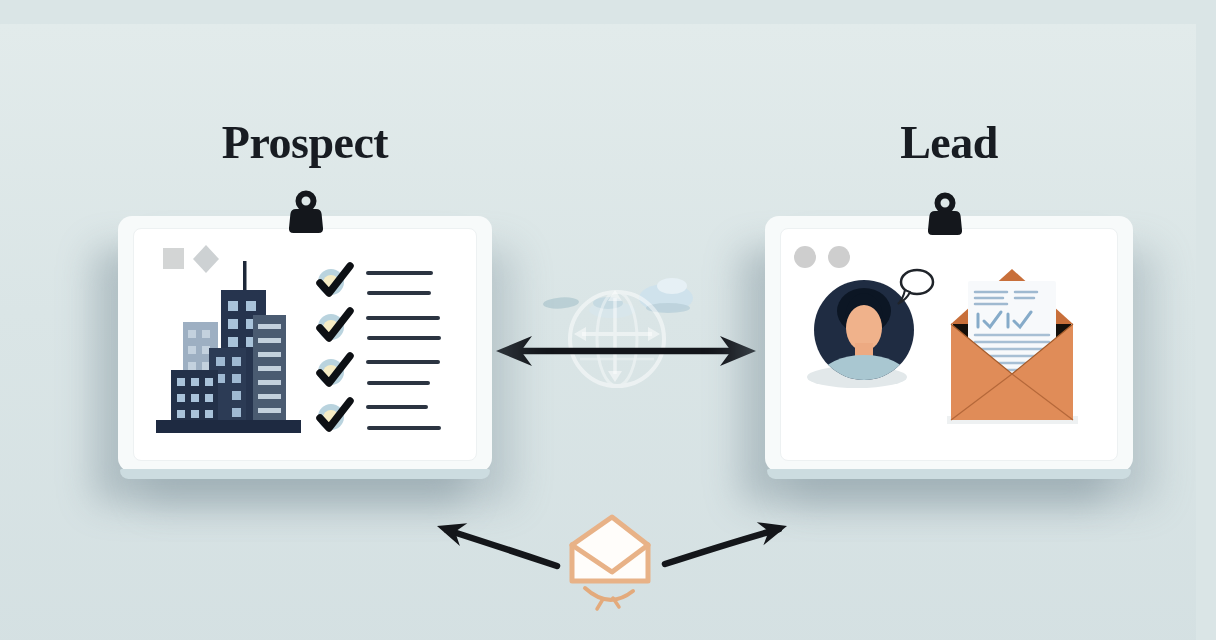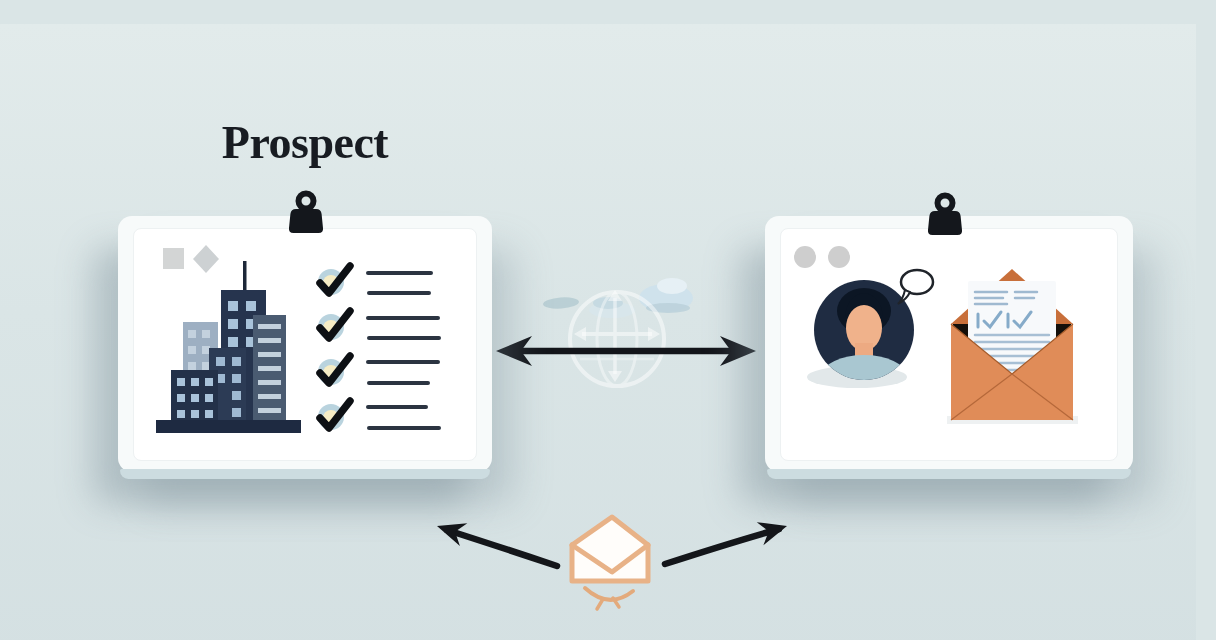--- a/index.html
+++ b/index.html
@@ -34,20 +34,21 @@
   .clip-left{left:288px;top:166px;}
   .clip-right{left:927px;top:168px;}
   .abs{position:absolute;}
 </style>
 </head>
 <body>
 
 <div class="stage">
 
   <h1 class="title title-left">Prospect</h1>
+  <h1 class="title title-right">Lead</h1>
 
   <svg class="abs" style="left:538px;top:248px" width="165" height="55" viewBox="0 0 165 55">
     <ellipse cx="23" cy="31" rx="18" ry="5.5" fill="#b4cbd1" opacity="0.85" transform="rotate(-4 23 31)"></ellipse>
     <ellipse cx="74" cy="38" rx="23" ry="8" fill="#d8e6eb"></ellipse>
     <ellipse cx="70" cy="31" rx="15" ry="6" fill="#c6dae2"></ellipse>
     <ellipse cx="128" cy="26" rx="27" ry="14" fill="#cfe2ec"></ellipse>
     <ellipse cx="134" cy="14" rx="15" ry="8" fill="#e6f0f5"></ellipse>
     <ellipse cx="130" cy="36" rx="22" ry="5" fill="#b9d0da" opacity="0.8"></ellipse>
   </svg>
 

